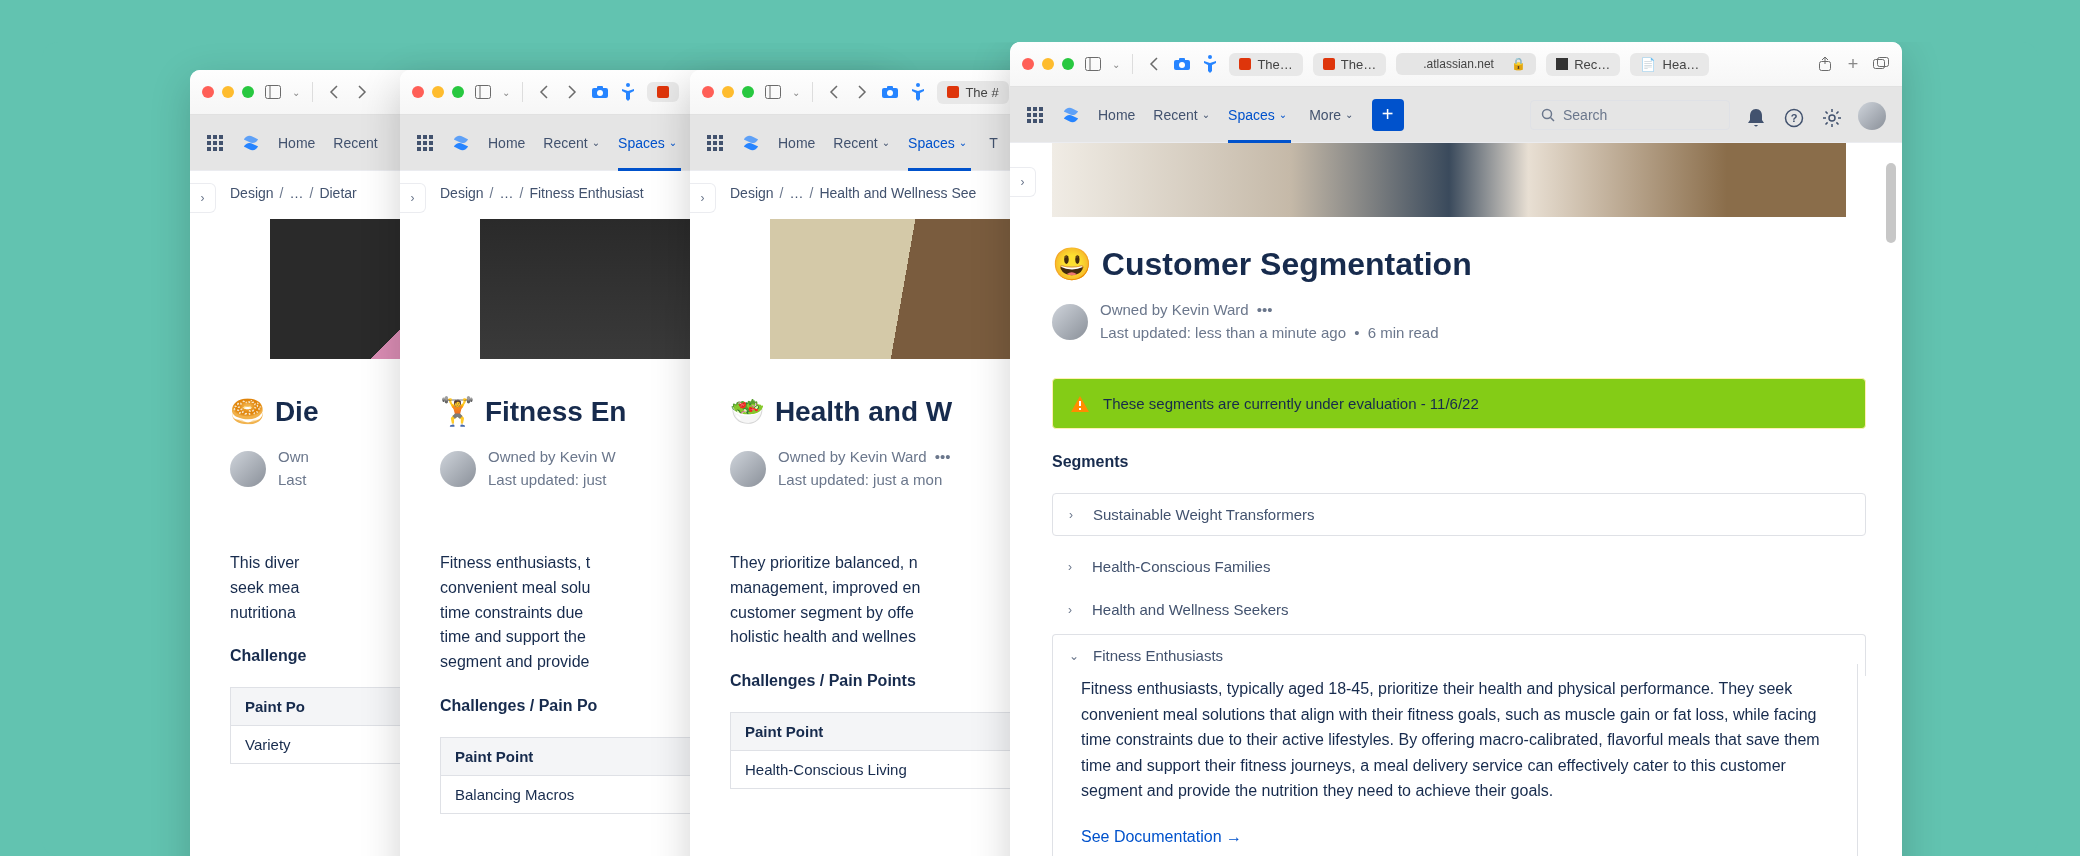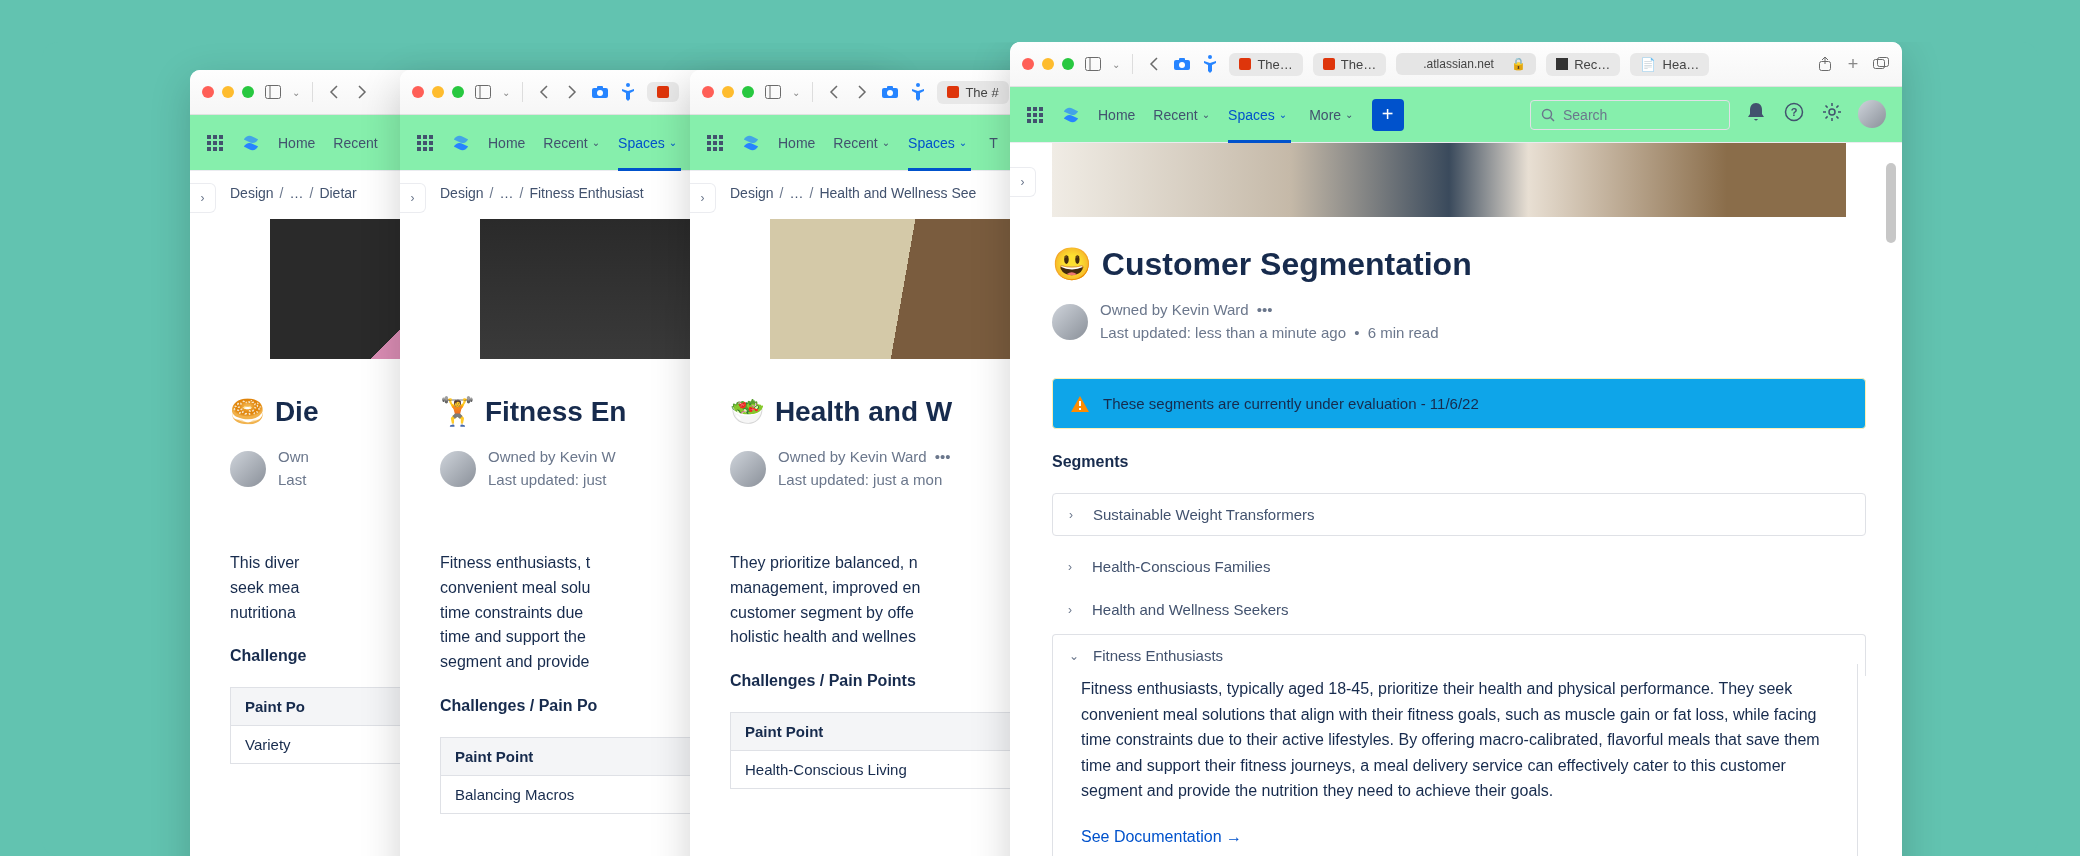--- a/index.html
+++ b/index.html
@@ -15,29 +15,29 @@
 .red { background:#ff5f57; } .yel { background:#febc2e; } .grn { background:#28c840; }
 .tb-ic { width: 18px; height: 18px; color:#6b6b6b; display:flex; align-items:center; justify-content:center; }
 .tb-sep { width:1px; height:20px; background:#ddd; margin:0 2px; }
 .tab-pill { display:flex; align-items:center; gap:6px; padding:4px 10px; background:#e8e8e8; border-radius:6px; font-size:13px; color:#444; max-width:110px; white-space:nowrap; overflow:hidden; text-overflow:ellipsis; }
 .tab-pill.addr { background:#e5e5e5; max-width:140px; font-size:12px;gap:17px; }
 .tb-right { margin-left:auto; display:flex; gap:10px; align-items:center; }
 .fav-link { width:14px; height:14px; border-radius:3px; background:#2684ff; }
 .fav-dark { width:12px; height:12px; background:#333; }
 
 
-.nav { height: 56px; display:flex; align-items:center; padding: 0 16px; gap:18px; border-bottom:1px solid #ebecf0; background:#86efac; }
+.nav { height: 56px; display:flex; align-items:center; padding: 0 16px; gap:18px; border-bottom:1px solid #ebecf0; background:#e5e5e5; }
 .nav .grid-ic, .nav .logo-ic { color:#2684ff; }
 .nav a { font-size:14px; color:#42526e; text-decoration:none; display:flex; align-items:center; gap:4px; }
 .nav a.active { color:#0052cc; }
 .nav a.active::after { content:''; } 
 .nav-wrap { position:relative; height:100%; display:flex; align-items:center; }
 .nav-wrap.active::after { content:''; position:absolute; bottom:-1px; left:0; right:0; height:3px; background:#0052cc; }
 .plus-btn { width:32px; height:32px; background:#0052cc; color:#fff; border-radius:4px; display:flex; align-items:center; justify-content:center; font-size:20px; }
-.nav-right { margin-left:auto; display:flex; align-items:flex-start; gap:14px; }
+.nav-right { margin-left:auto; display:flex; align-items:flex-end; gap:14px; }
 .search { display:flex; align-items:center; gap:8px; border:1px solid #dfe1e6; border-radius:4px; padding:6px 10px; width:200px; color:#6b778c; font-size:14px; }
 .nav-ic { width:24px; height:24px; color:#42526e; display:flex; align-items:center; justify-content:center; }
 .avatar { width:28px; height:28px; border-radius:50%; background: linear-gradient(135deg,#cfd4db,#8a9099); }
 
 
 .side-chevron { position:absolute; top:0; width:26px; height:30px; background:#fff; border:1px solid #ebecf0; border-left:none; border-radius:0 6px 6px 0; display:flex; align-items:center; justify-content:center; color:#6b778c; font-size:12px; z-index:2; }
 
 
 .content { flex:1; overflow:hidden; position:relative; padding:0; }
 .inner { padding: 0 22px 0 40px; }
@@ -54,21 +54,21 @@
 .body-text { font-size:16px; color:#172b4d; line-height:1.55; margin-top:60px; }
 .hsec { font-size:16px; font-weight:700; color:#172b4d; margin-top:22px; }
 .tbl { border:1px solid #dfe1e6; margin-top:22px; min-width:420px; }
 .tbl .th { background:#f4f5f7; padding:10px 14px; font-weight:600; font-size:15px; color:#172b4d; border-bottom:1px solid #dfe1e6; }
 .tbl .td { padding:10px 14px; font-size:15px; color:#172b4d; border-bottom:1px solid #dfe1e6; }
 .tbl .td:last-child { border-bottom:none; }
 
 
 .hero-big { height:74px; background:linear-gradient(90deg,#f0ece5,#c5b9a8 30%,#3a4a5c 50%,#e8dfd3 60%,#8a6d4a 85%); margin:0 28px 0 0; }
 .ptitle-big { font-size:32px; }
-.warn { background:#0ea5e9; border:1px solid #fff0b3; border-radius:4px; padding:16px 18px; display:flex; gap:14px; align-items:center; font-size:15px; color:#172b4d; margin-top:34px; margin-right:8px; }
+.warn { background:#84cc16; border:1px solid #fff0b3; border-radius:4px; padding:16px 18px; display:flex; gap:14px; align-items:center; font-size:15px; color:#172b4d; margin-top:34px; margin-right:8px; }
 .warn-ic { color:#ff8b00; }
 .seglist { margin-top:22px; margin-right:8px; }
 .segrow { border:1px solid #dfe1e6; border-radius:4px; padding:12px 16px; display:flex; align-items:center; gap:12px; font-size:15px; color:#42526e; margin-bottom:12px; }
 .segrow.nobord { border:none; padding:10px 16px; margin-bottom:6px; }
 .segrow .chev { color:#6b778c; font-size:12px; width:12px; }
 .expand-body { border:1px solid #dfe1e6; border-top:none; border-radius:0 0 4px 4px; padding:12px 28px 22px; margin-top:-12px; margin-right:8px; font-size:16px; color:#172b4d; line-height:1.6; }
 .doc-link { color:#0052cc; font-size:16px; display:inline-block; margin-top:20px; }
 .scrollbar { position:absolute; right:6px; top:20px; width:10px; height:80px; background:rgba(0,0,0,0.22); border-radius:5px; }
 
 svg { display:block; }

